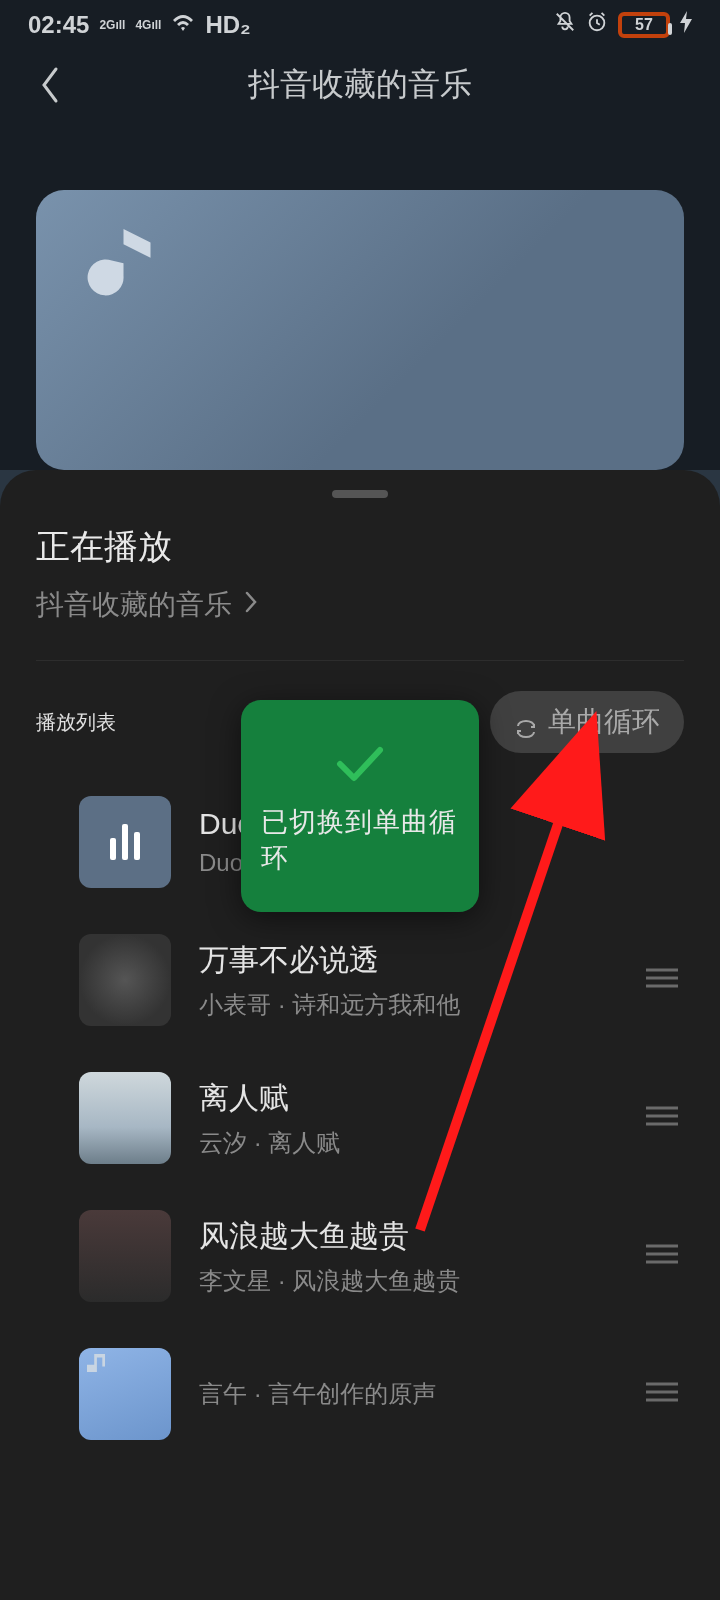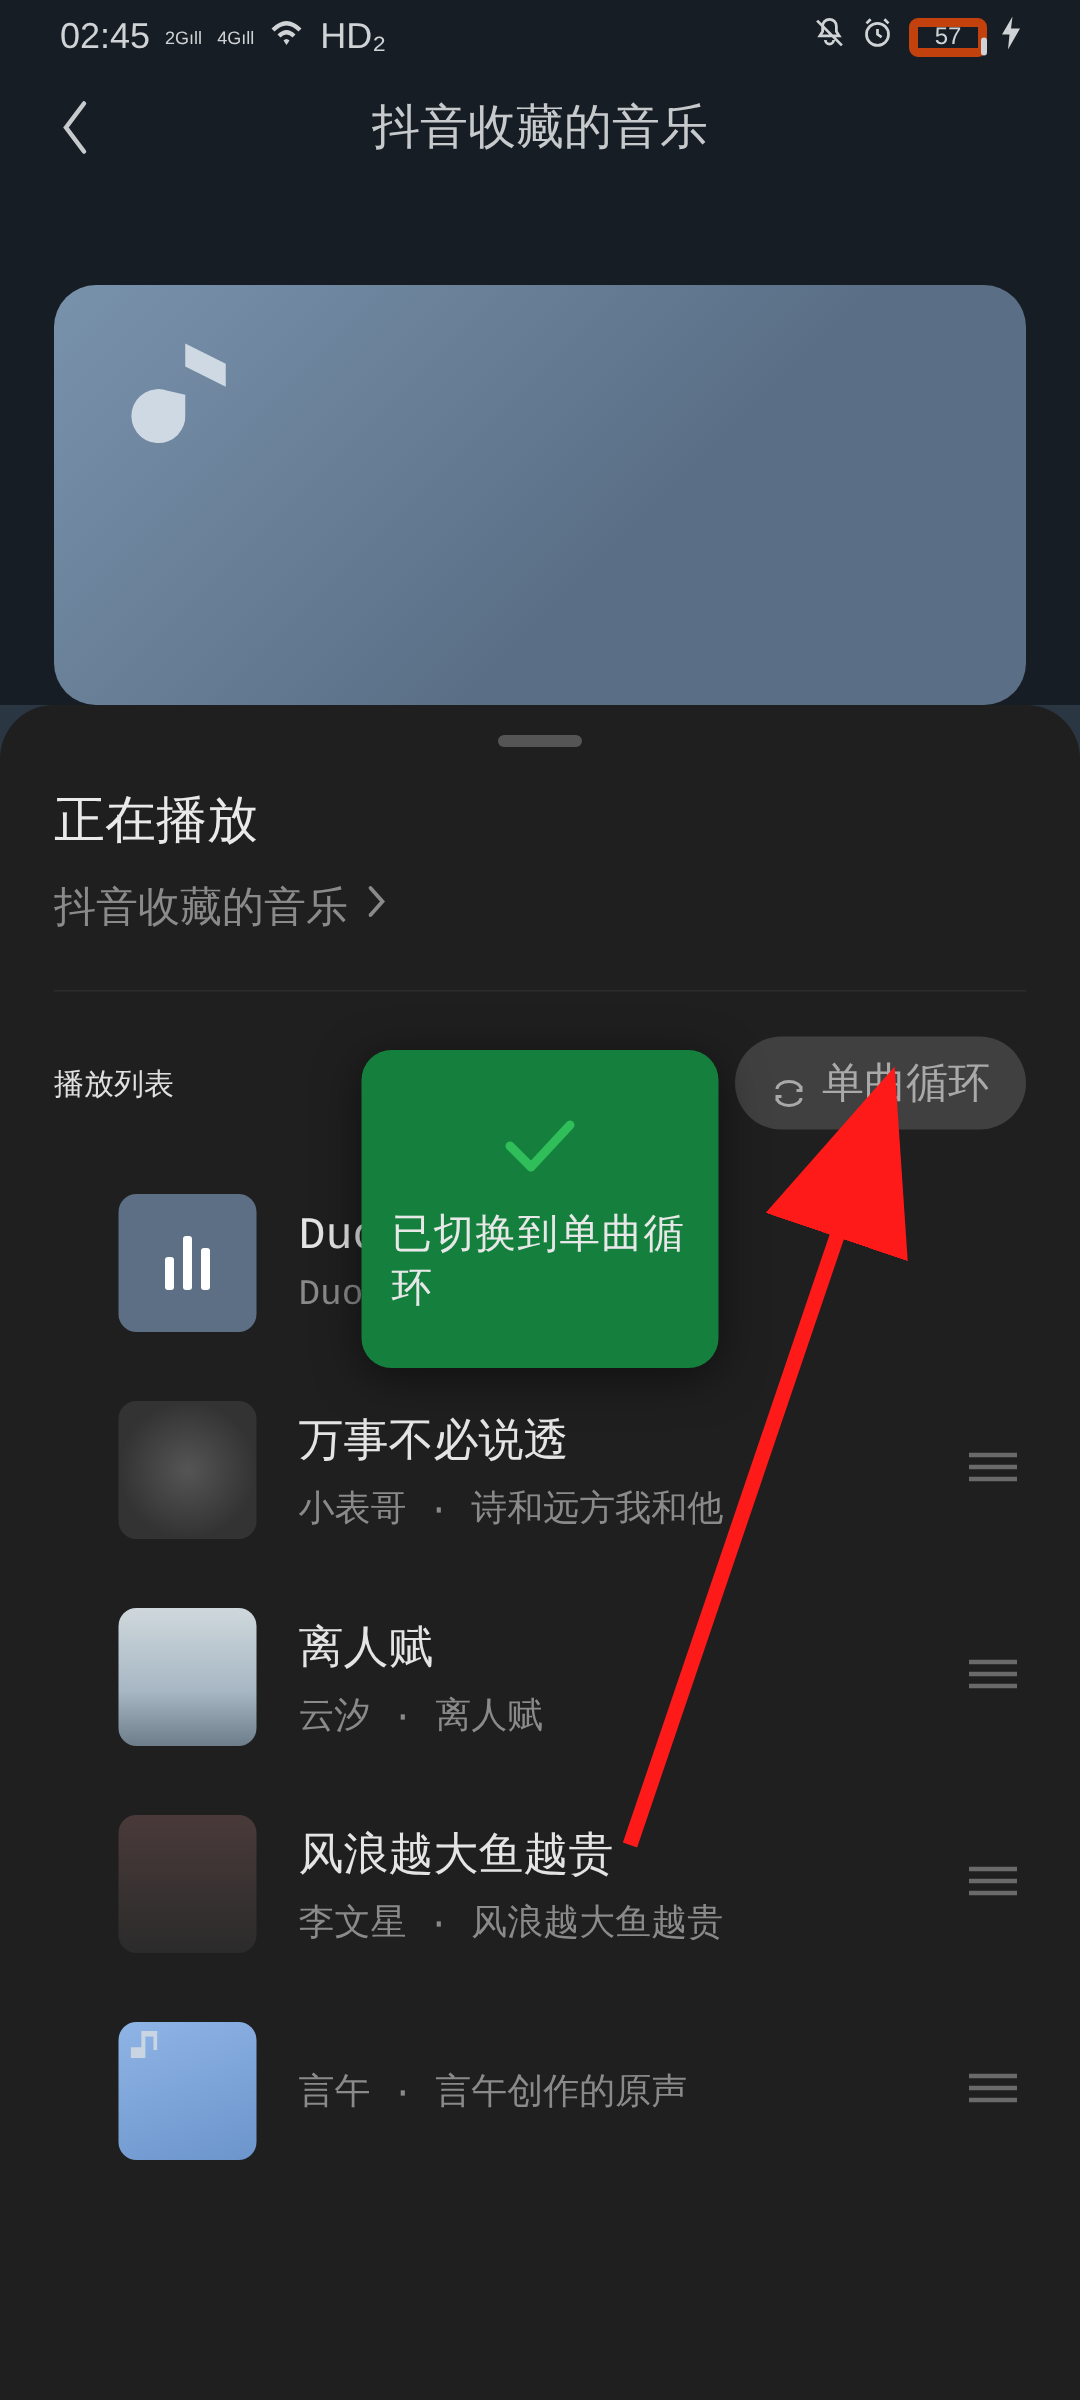--- a/index.html
+++ b/index.html
@@ -13,30 +13,30 @@
       position: relative;
     }
     .dim-overlay {
       position: absolute; inset: 0; background: rgba(0,0,0,0.45); z-index: 1; pointer-events: none;
       height: 470px;
     }
     
     .status-bar {
       height: 50px;
       display: flex; align-items: center; justify-content: space-between;
-      padding: 0 40px; font-size: 24px; font-weight: 400;
+      padding: 0 28px; font-size: 24px; font-weight: 700;
       position: relative; z-index: 2;
       color: #d0d3d6;
     }
     .status-left { display: flex; align-items: center; gap: 10px; }
     .status-right { display: flex; align-items: center; gap: 10px; }
     .sig { font-size: 12px; }
     .battery-box {
       display: inline-flex; align-items: center;
-      border: 6px solid #c2410c; border-radius: 6px; width: 52px; height: 26px;
+      border: 4px solid #c2410c; border-radius: 6px; width: 52px; height: 26px;
       justify-content: center; font-size: 16px; position: relative;
     }
     .battery-box::after { content:""; position:absolute; right:-6px; top:7px; width:4px; height:12px; background:#d0d3d6; border-radius:2px; }
     
     .top-header { position: relative; z-index: 2; display:flex; align-items:center; height:70px; padding:0 30px; }
     .back-btn { width: 40px; height: 40px; display:flex; align-items:center; justify-content:center; }
     .page-title { flex:1; text-align:center; font-size: 32px; color: #c7cacc; padding-right:40px; }
     
     .album-card {
       position: relative; z-index: 2;
@@ -48,21 +48,20 @@
     .album-card .note {
       position:absolute; left:38px; top:30px; width:90px; height:90px;
     }
     
     .sheet {
       position: absolute; left:0; right:0; bottom:0; top:470px;
       background: #1f1f1f;
       border-radius: 36px 36px 0 0;
       z-index: 3;
       padding: 0 36px;
-      font-family: Liberation Mono, monospace;
     }
     .sheet-handle { width: 56px; height: 8px; background: #555; border-radius: 4px; margin: 20px auto 0; }
     .now-playing-title { font-size: 34px; color: #e9e9e9; margin-top: 26px; }
     .now-playing-sub { display:flex; align-items:center; gap:12px; font-size: 28px; color: #8a8a8a; margin-top: 16px; }
     .chev { color:#8a8a8a; }
     .divider { border:none; border-top:1px solid #2d2d2d; margin-top: 36px; }
     .list-header { display:flex; align-items:center; justify-content:space-between; margin-top: 30px; }
     .list-title { font-size: 20px; color:#e0e0e0; }
     .loop-btn {
       display:flex; align-items:flex-end; gap:10px;

